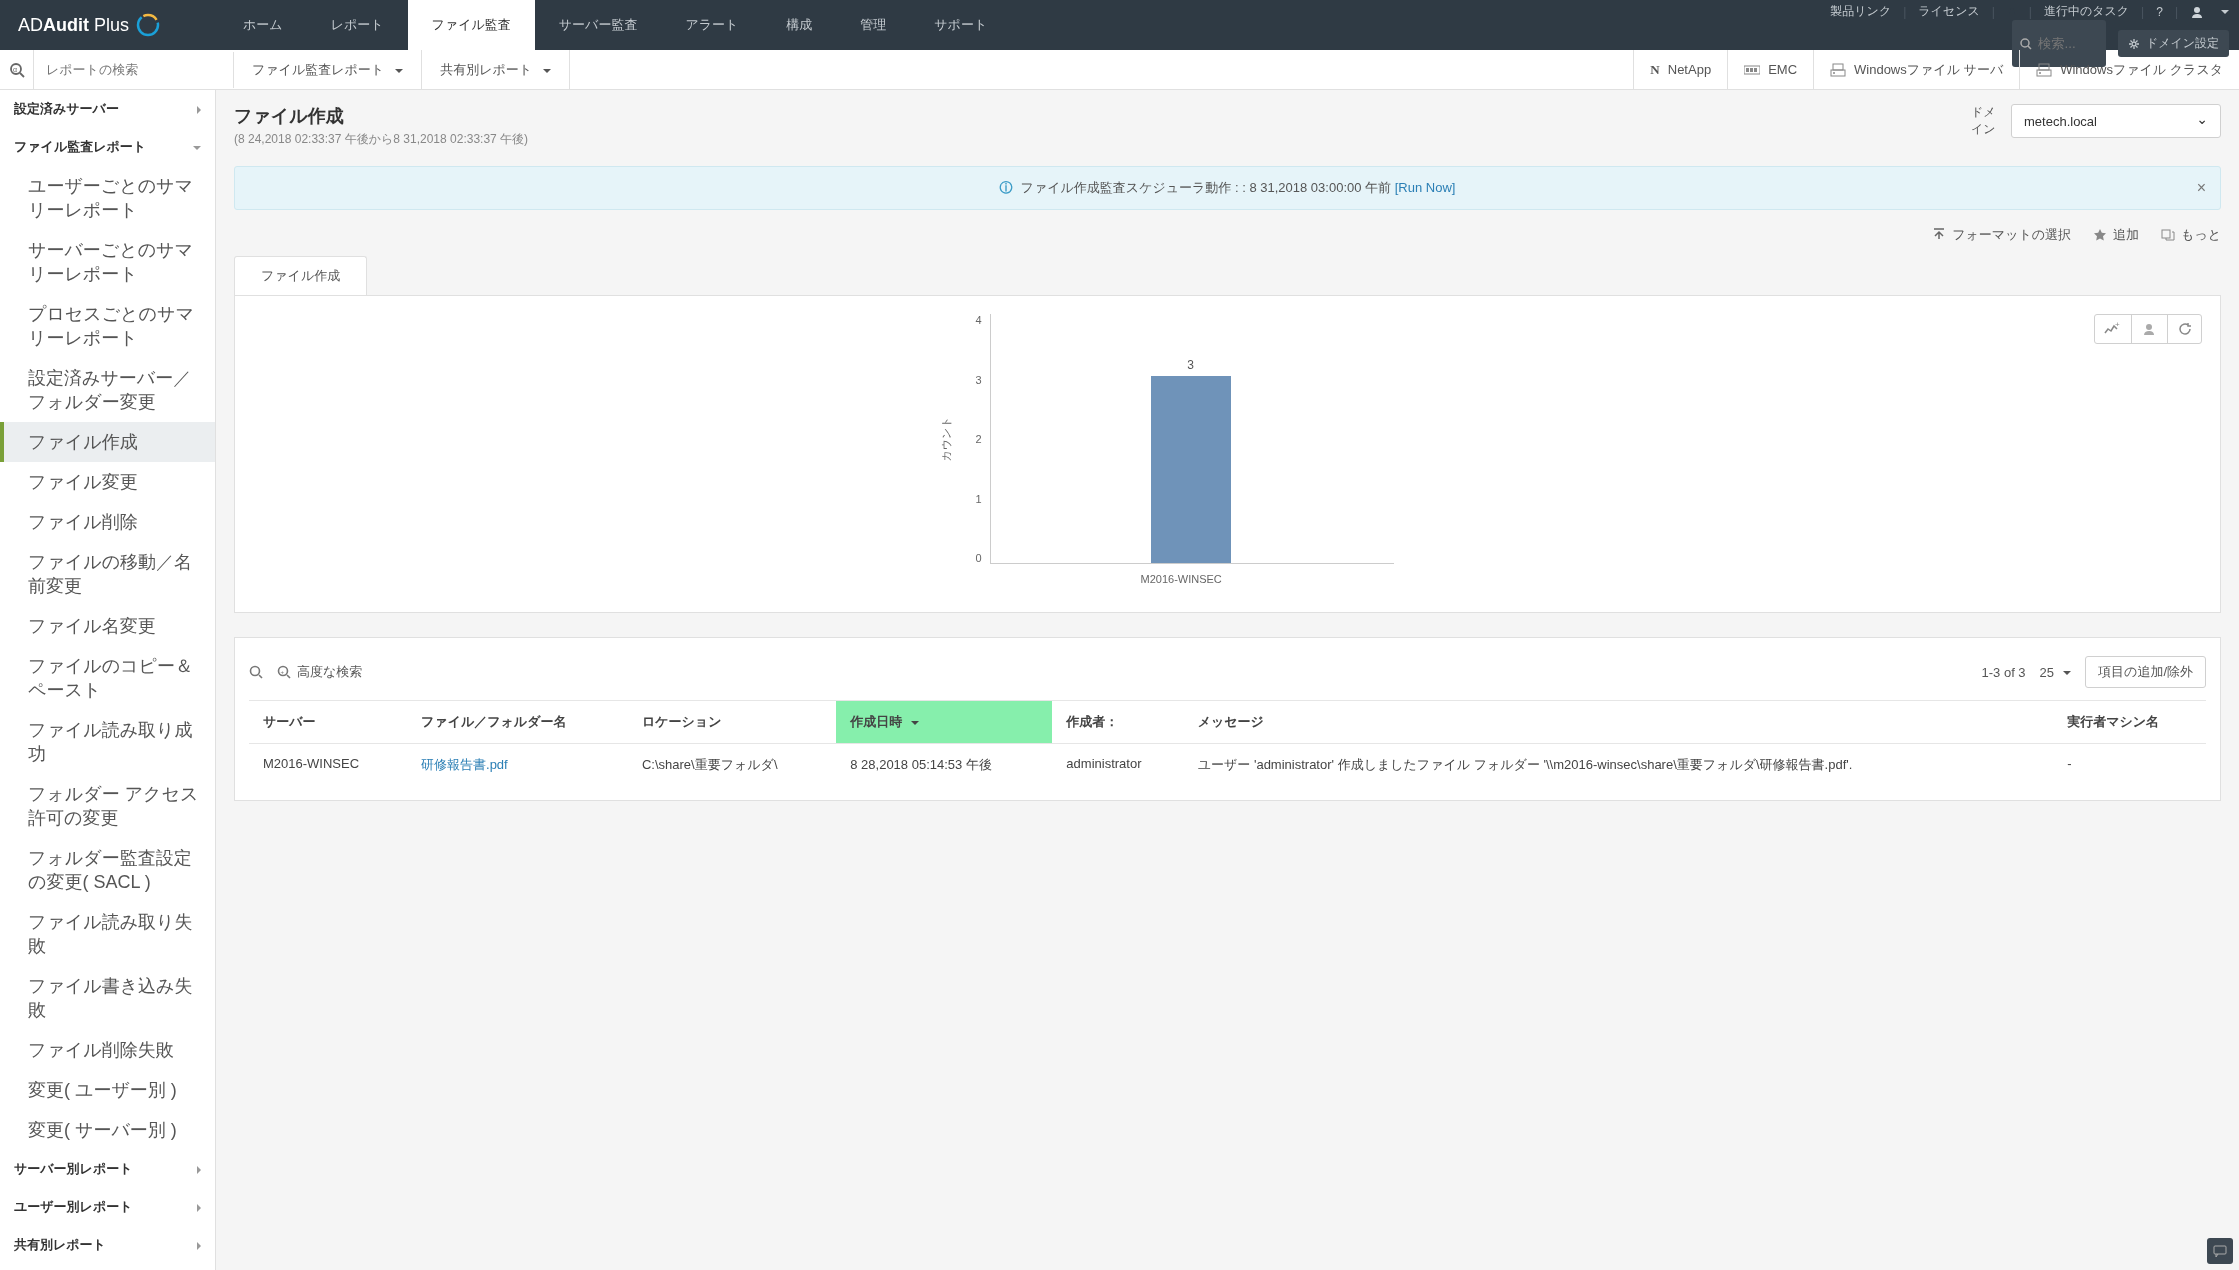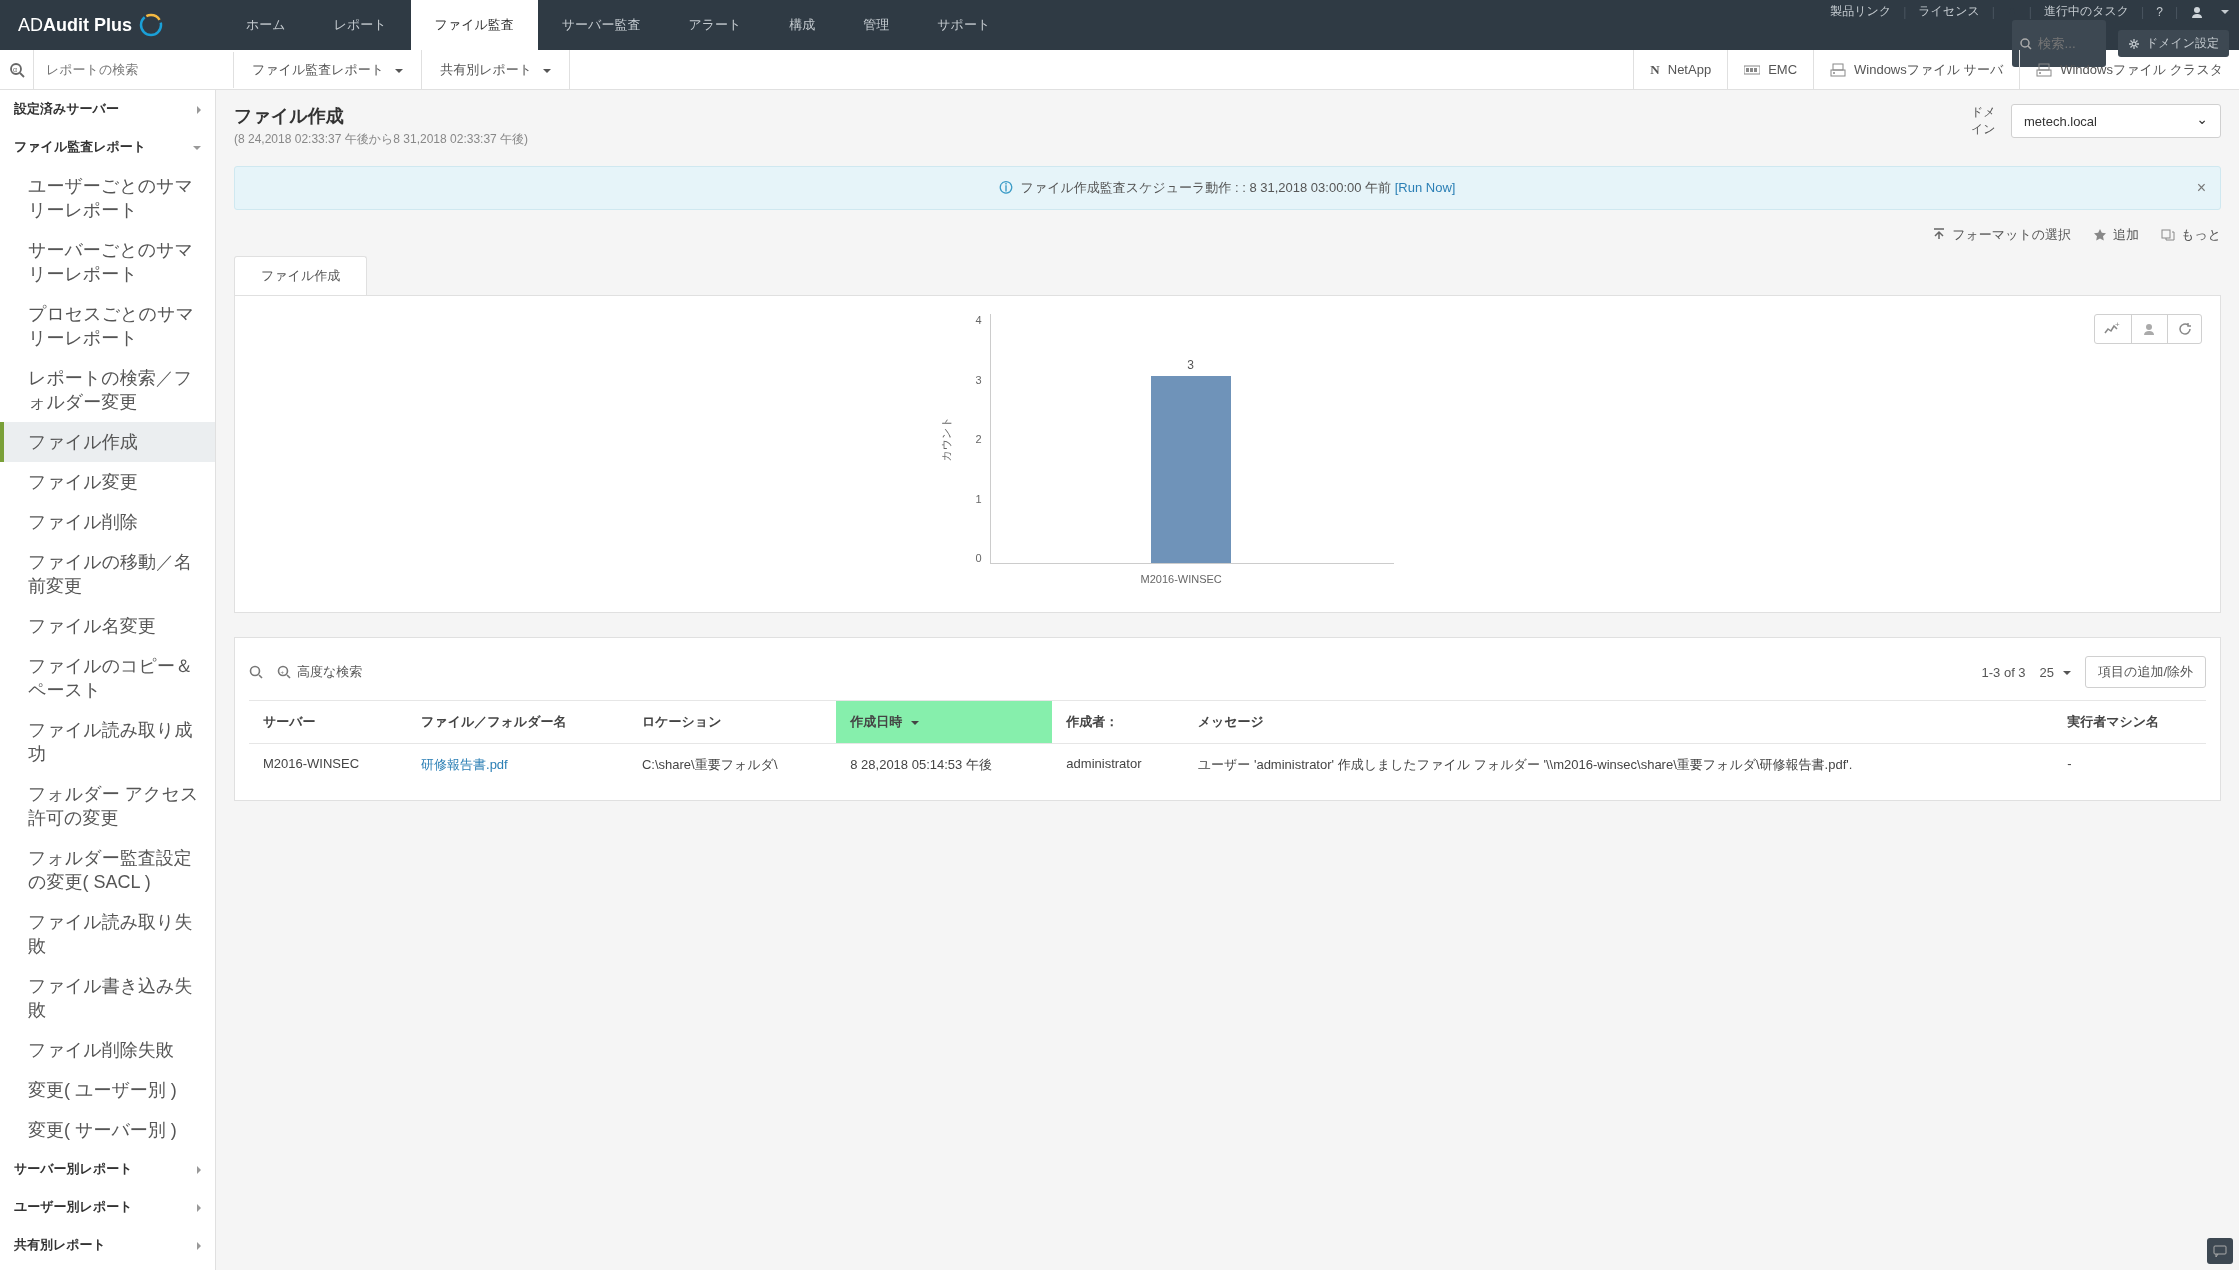--- a/index.html
+++ b/index.html
@@ -1,21 +1,21 @@
 <!DOCTYPE html>
 <html><head>
 <meta charset="utf-8">
 <style>
 *{margin:0;padding:0;box-sizing:border-box;font-family:"Segoe UI","Hiragino Kaku Gothic Pro","Meiryo",sans-serif}
 body{background:#f5f5f5;color:#333;font-size:13px;overflow:hidden}
 .top-bar{background:#2f3a44;height:50px;display:flex;align-items:center;color:#fff}
 .logo{display:flex;align-items:center;padding:0 18px;font-size:18px;font-weight:600}
 .logo svg{margin-left:6px}
 .logo .ad{font-weight:400}
-.logo .plus{font-weight:700}
+.logo .plus{font-weight:400}
 .main-nav{display:flex;height:50px;margin-left:40px}
 .main-nav .nav-item{padding:0 24px;display:flex;align-items:center;color:#c5cbd0;cursor:pointer;font-size:13px}
 .main-nav .nav-item.active{background:#fff;color:#333}
 .search-box{display:flex;align-items:center;background:#3d4852;border-radius:3px;padding:16px 8px;gap:6px;color:#aaa}
 .search-box input{background:transparent;border:none;color:#fff;width:60px;outline:none}
 .domain-btn{display:flex;align-items:center;gap:6px;background:#3d4852;border-radius:3px;padding:5px 10px;cursor:pointer}
 
 .sub-bar{background:#fff;height:40px;border-bottom:1px solid #e0e0e0;display:flex;align-items:center}
 .sub-left{display:flex;align-items:center;height:40px}
 .search-icon-box{width:34px;height:40px;display:flex;align-items:center;justify-content:center;border-right:1px solid #e0e0e0;cursor:pointer}
@@ -237,21 +237,21 @@
         <span class="chev caret-right"></span>
       </div>
       <div class="side-group">
         <span>ファイル監査レポート</span>
         <span class="caret-down chev"></span>
       </div>
       <div class="side-items">
         <div class="side-item">ユーザーごとのサマリーレポート</div>
         <div class="side-item">サーバーごとのサマリーレポート</div>
         <div class="side-item">プロセスごとのサマリーレポート</div>
-        <div class="side-item">レポートの検索／フォルダー変更</div>
+        <div class="side-item">設定済みサーバー／フォルダー変更</div>
         <div class="side-item active">ファイル作成</div>
         <div class="side-item">ファイル変更</div>
         <div class="side-item">ファイル削除</div>
         <div class="side-item">ファイルの移動／名前変更</div>
         <div class="side-item">ファイル名変更</div>
         <div class="side-item">ファイルのコピー＆ペースト</div>
         <div class="side-item">ファイル読み取り成功</div>
         <div class="side-item">フォルダー アクセス許可の変更</div>
         <div class="side-item">フォルダー監査設定の変更( SACL )</div>
         <div class="side-item">ファイル読み取り失敗</div>

